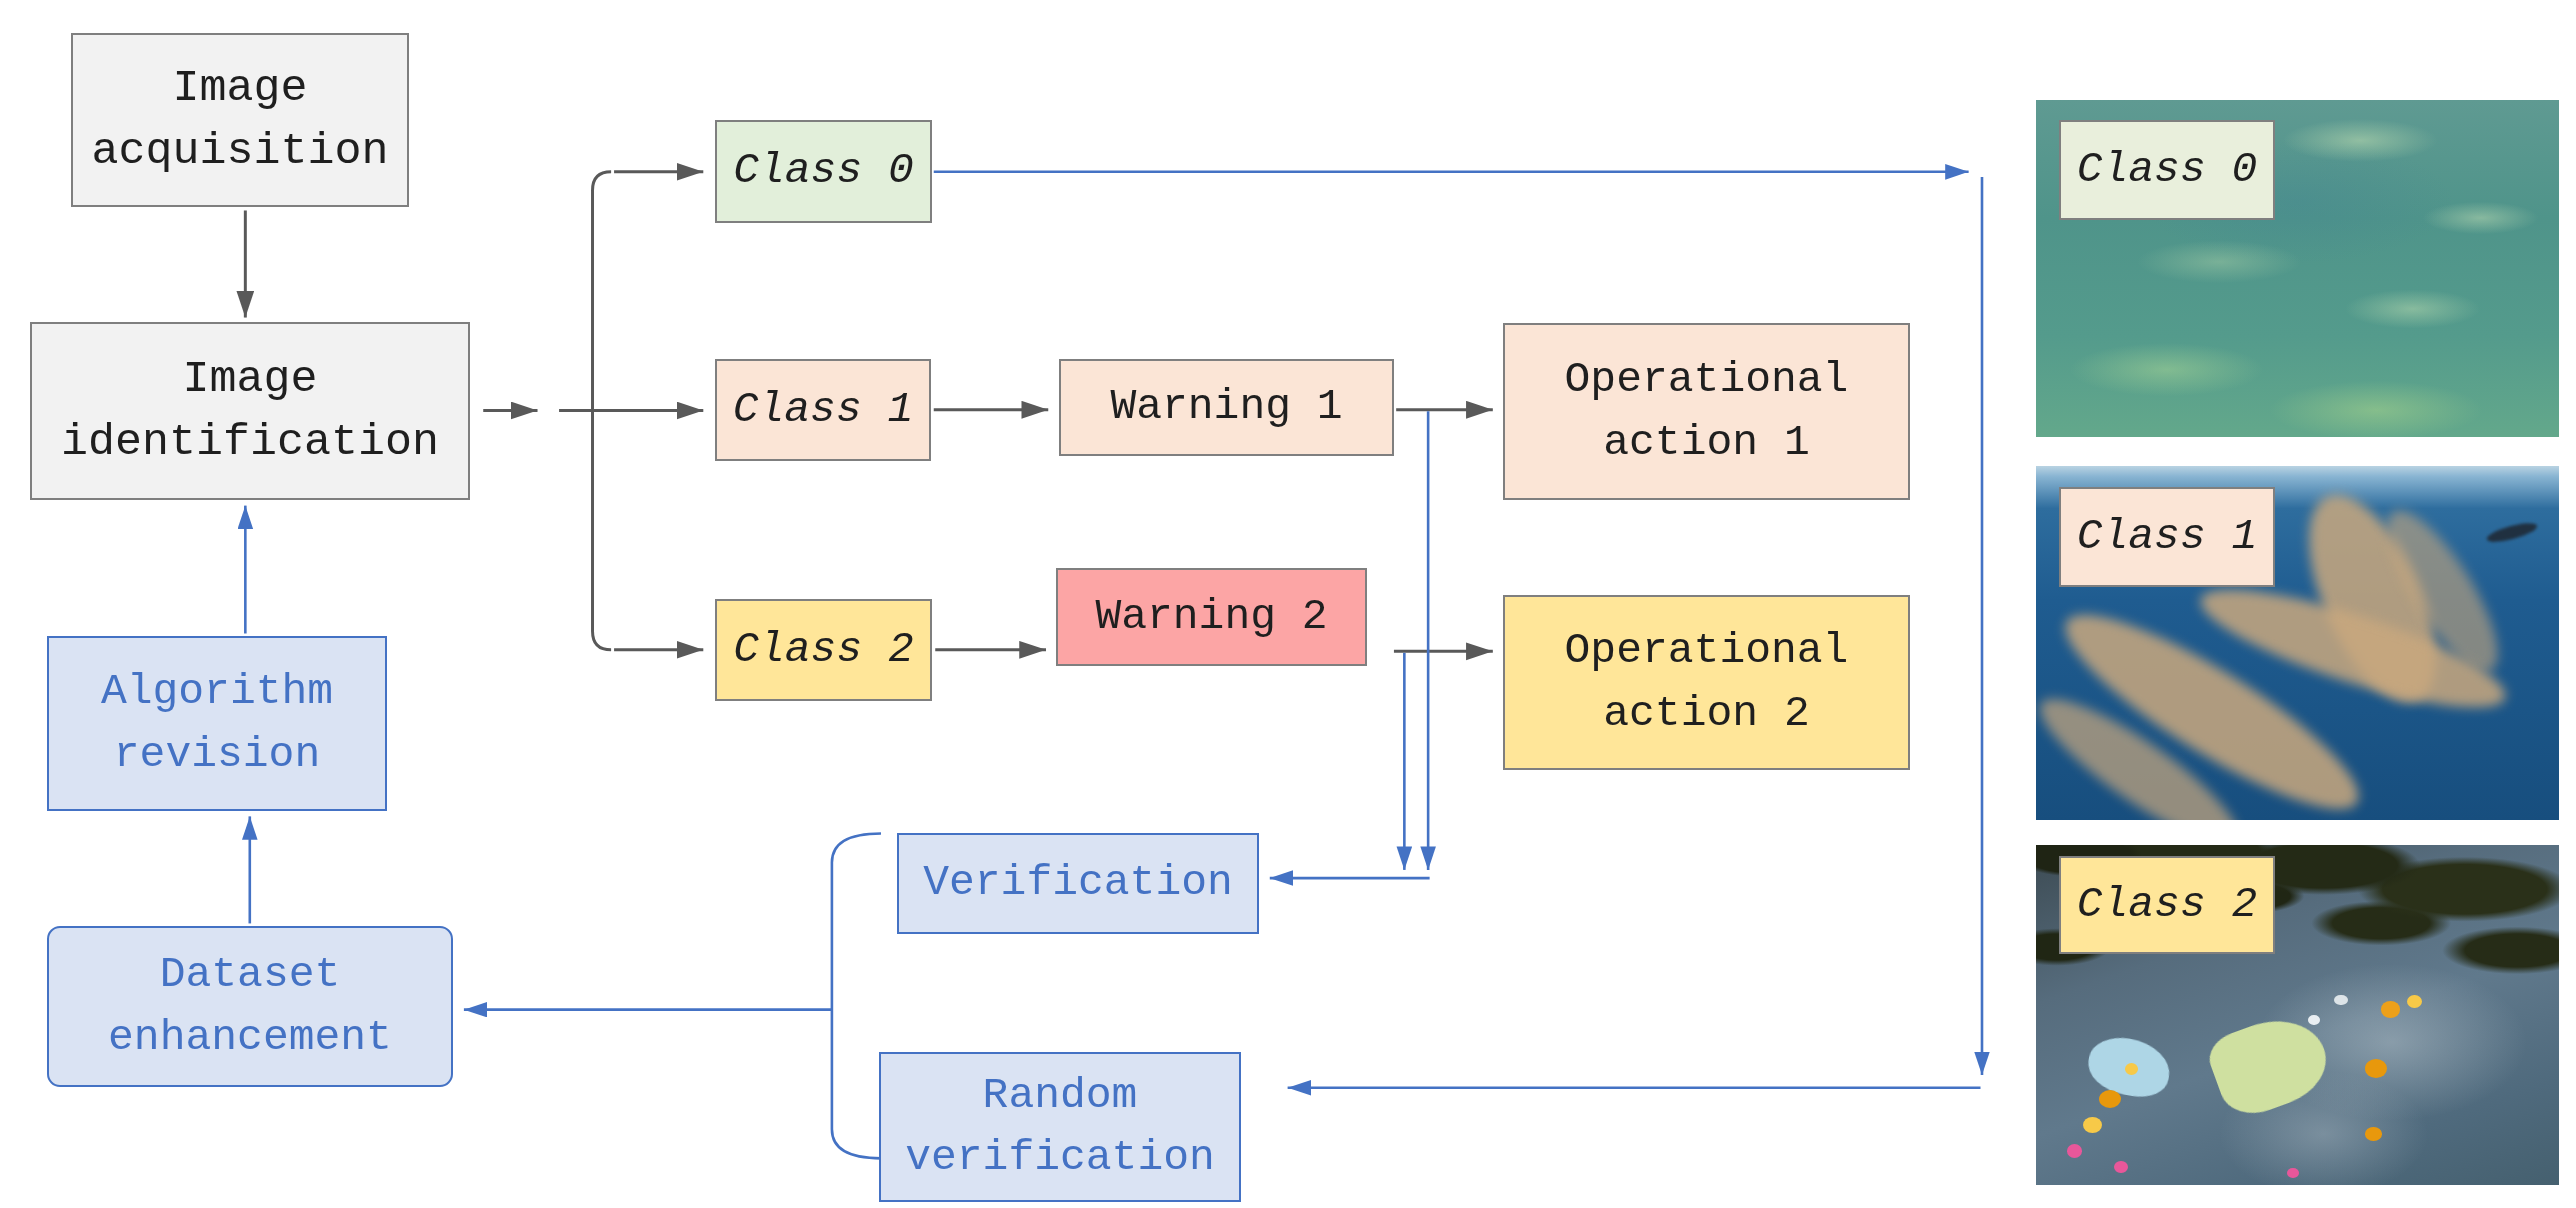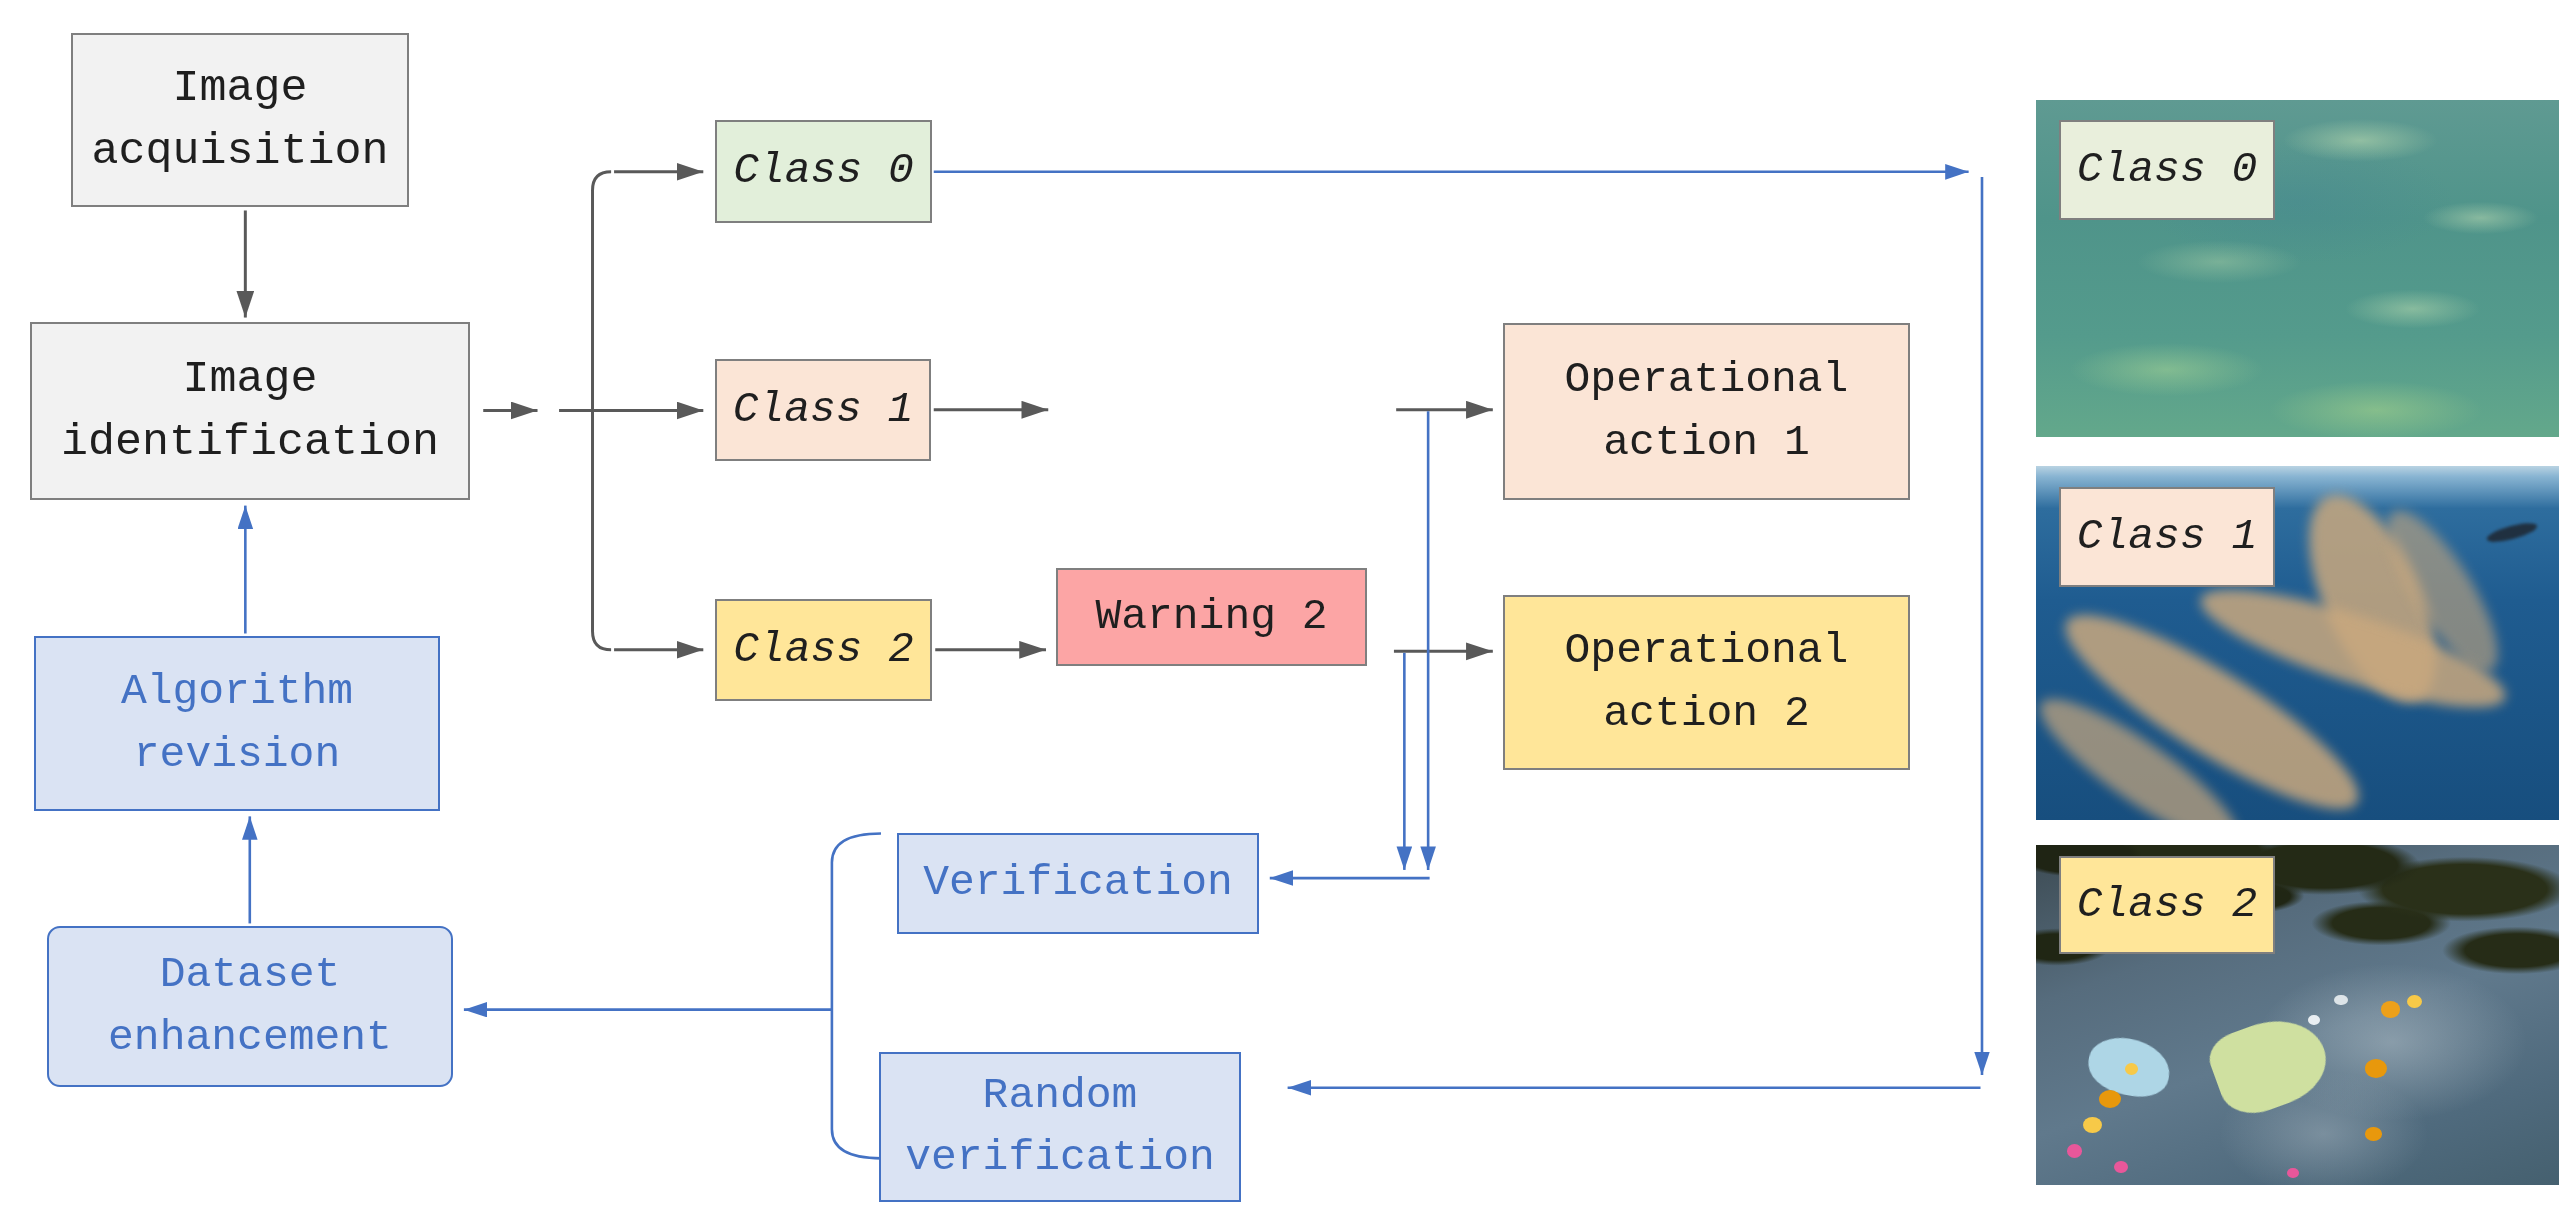--- a/index.html
+++ b/index.html
@@ -29,21 +29,21 @@
 
   #box-image-acquisition{left:71px;top:33px;width:338px;height:174px;}
   #box-image-identification{left:30px;top:322px;width:440px;height:178px;}
   #box-class0{left:715px;top:120px;width:217px;height:103px;background:#e2efda;}
   #box-class1{left:715px;top:359px;width:216px;height:102px;background:#fbe5d6;}
   #box-class2{left:715px;top:599px;width:217px;height:102px;background:#ffe699;}
   #box-warning1{left:1059px;top:359px;width:335px;height:97px;background:#fbe5d6;}
   #box-warning2{left:1056px;top:568px;width:311px;height:98px;background:#fca5a5;}
   #box-op-action1{left:1503px;top:323px;width:407px;height:177px;background:#fbe5d6;}
   #box-op-action2{left:1503px;top:595px;width:407px;height:175px;background:#ffe699;}
-  #box-algorithm-revision{left:34px;top:636px;width:406px;height:175px;}
+  #box-algorithm-revision{left:47px;top:636px;width:340px;height:175px;}
   #box-dataset-enhancement{left:47px;top:926px;width:406px;height:161px;border-radius:13px;}
   #box-verification{left:897px;top:833px;width:362px;height:101px;}
   #box-random-verification{left:879px;top:1052px;width:362px;height:150px;}
 
   .photo{position:absolute;left:2036px;width:523px;box-sizing:border-box;overflow:hidden;}
   #photo-class0{
     top:100px;height:337px;
     background:
       radial-gradient(97px 28px at 18% 22%, rgba(215,235,190,.55), transparent 65%),
       radial-gradient(119px 33px at 62% 12%, rgba(200,228,180,.50), transparent 65%),
@@ -146,20 +146,21 @@
 
   <div class="node gray-node" id="box-image-acquisition">Image
 acquisition</div>
   <div class="node gray-node" id="box-image-identification">Image
 identification</div>
 
   <div class="node class-node" id="box-class0">Class 0</div>
   <div class="node class-node" id="box-class1">Class 1</div>
   <div class="node class-node" id="box-class2">Class 2</div>
 
+  <div class="node warn-node" id="box-warning1">Warning 1</div>
   <div class="node warn-node" id="box-warning2">Warning 2</div>
 
   <div class="node op-node" id="box-op-action1">Operational
 action 1</div>
   <div class="node op-node" id="box-op-action2">Operational
 action 2</div>
 
   <div class="node blue-node" id="box-algorithm-revision">Algorithm
 revision</div>
   <div class="node blue-node" id="box-dataset-enhancement">Dataset

